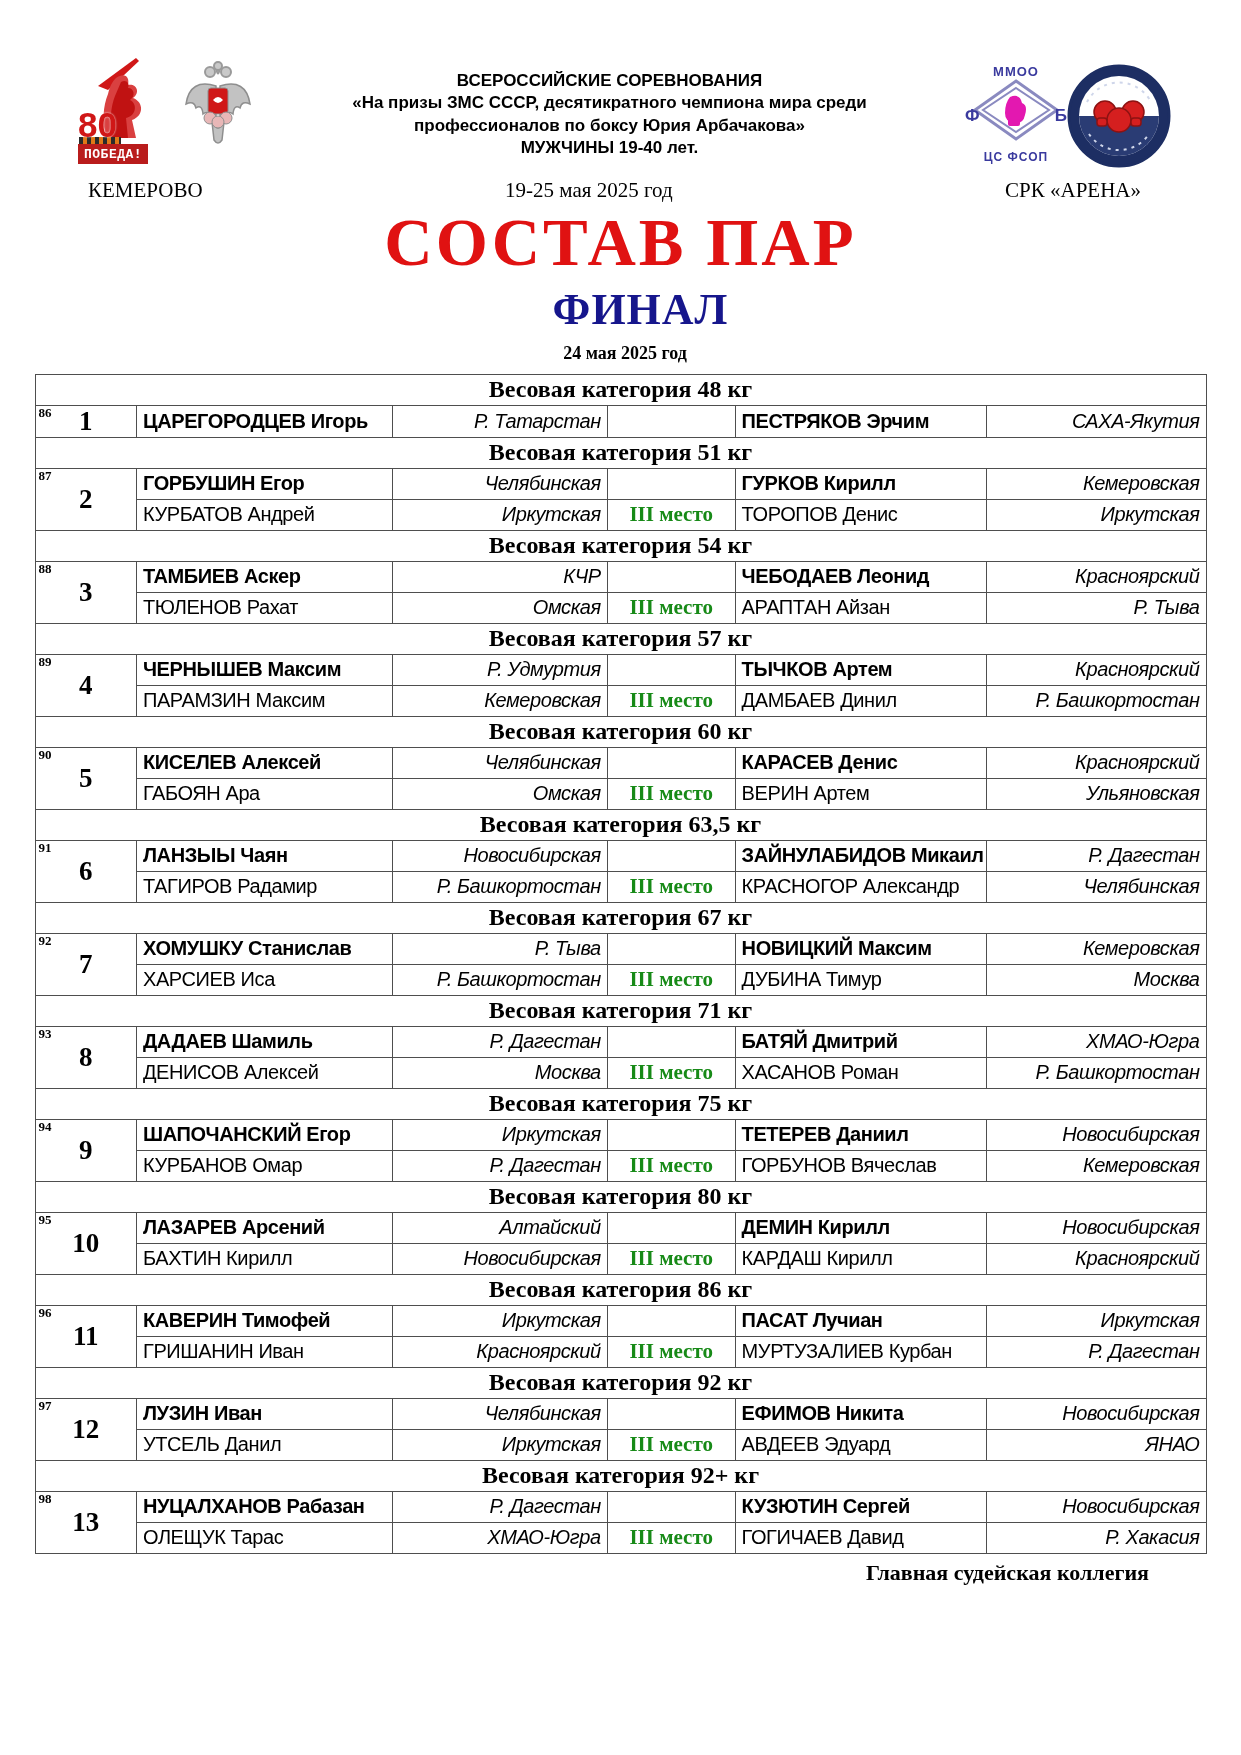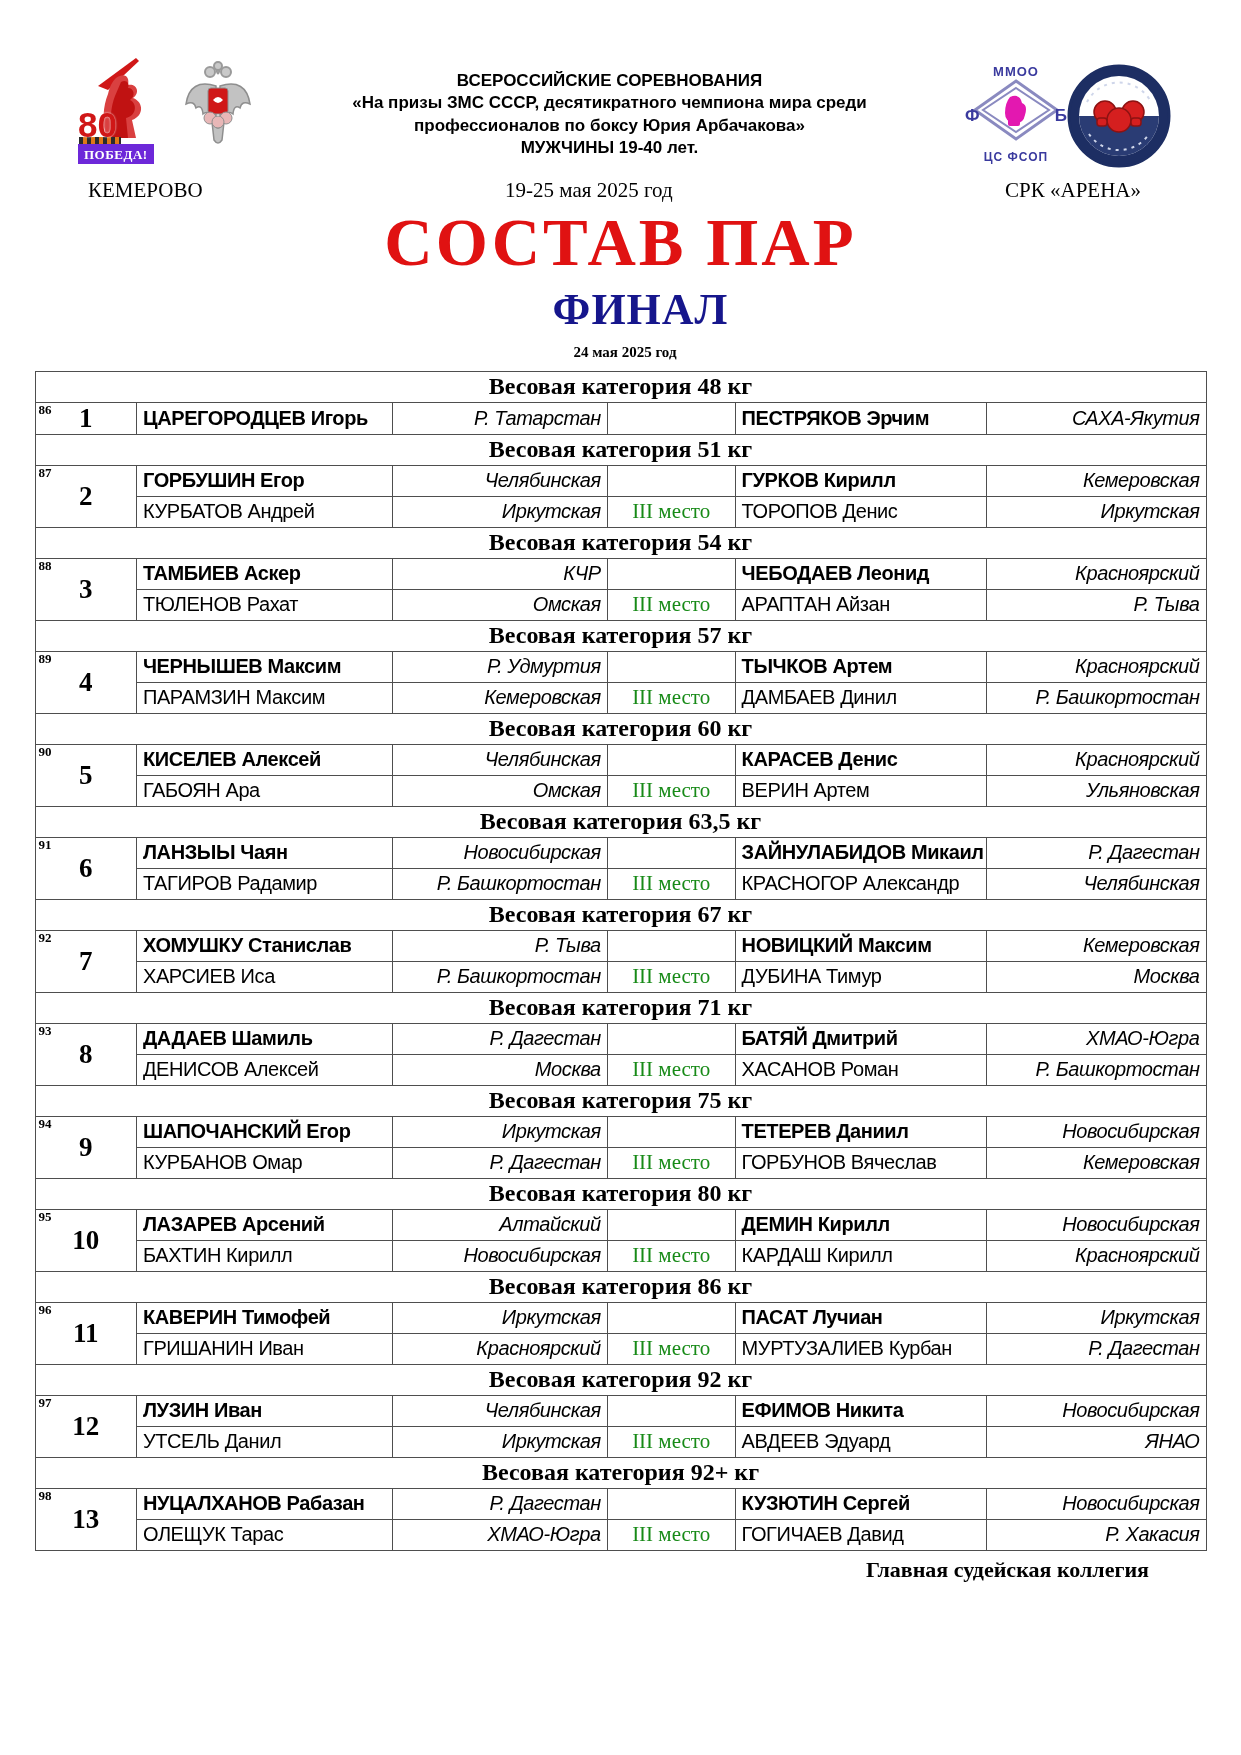--- a/index.html
+++ b/index.html
@@ -44,22 +44,22 @@
     font-weight:bold;font-size:35px;line-height:1;color:#d01717;
     text-shadow:0 0 2px #fff;
     z-index:2;
   }
   .logo-victory .ribbon{
     position:absolute;left:1px;bottom:20px;width:42px;height:7px;z-index:1;
     background:repeating-linear-gradient(90deg,#2b2b2b 0 4px,#e07818 4px 8px);
   }
   .logo-victory .badge{
     position:absolute;left:0;bottom:0;
-    background:#6d28d9;color:#fff;
-    font-family:Liberation Serif, serif;
+    background:#b91c1c;color:#fff;
+    font-family:Liberation Mono, monospace;
     font-weight:bold;font-size:13px;line-height:1;
     padding:4px 6px 3px 6px;letter-spacing:.5px;
     z-index:2;
   }
   
   .fsop-wrap{position:relative;width:102px;height:100px;
     font-family:"Liberation Sans", sans-serif;color:#3a3a9e;font-weight:bold;
     text-align:center;}
   .fsop-wrap .t{font-size:13px;letter-spacing:1px;}
   .fsop-wrap .b{font-size:12px;letter-spacing:1px;position:absolute;bottom:0;width:100%;}
@@ -79,21 +79,21 @@
     text-align:center;
     color:#16168c;
     font-weight:bold;
     font-size:44px;
     margin-top:12px;
     line-height:1.0;
     letter-spacing:1px;
     margin-left:40px;
   }
   .date-line{
-    text-align:center;font-weight:bold;font-size:15px;margin-top:12px;line-height:1.1;padding-left:9px;
+    text-align:center;font-weight:bold;font-size:18px;margin-top:12px;line-height:1.1;padding-left:9px;
   }
   .time-line{
     text-align:center;font-weight:bold;font-size:18px;margin-top:4px;line-height:1.1;
   }
   
   table.pairs{
     border-collapse:collapse;
     margin:10px auto 0 auto;
     width:1172px;
     table-layout:fixed;
@@ -131,21 +131,21 @@
   .name-cell, .region-cell{
     font-family:"Liberation Sans", sans-serif;
     font-size:20px;
     letter-spacing:-0.4px;
   }
   .name-cell.bold{font-weight:bold;}
   .region-cell{font-style:italic;text-align:right;}
   td.mid-cell{text-align:center;}
   td.mid-cell.green{
     color:#178a17;
-    font-weight:normal;
+    font-weight:bold;
     font-size:21px;
     font-family:"Liberation Serif", serif;
   }
   
   .footer-line{
     text-align:right;
     font-weight:bold;
     font-size:22px;
     padding:6px 92px 0 0;
   }

